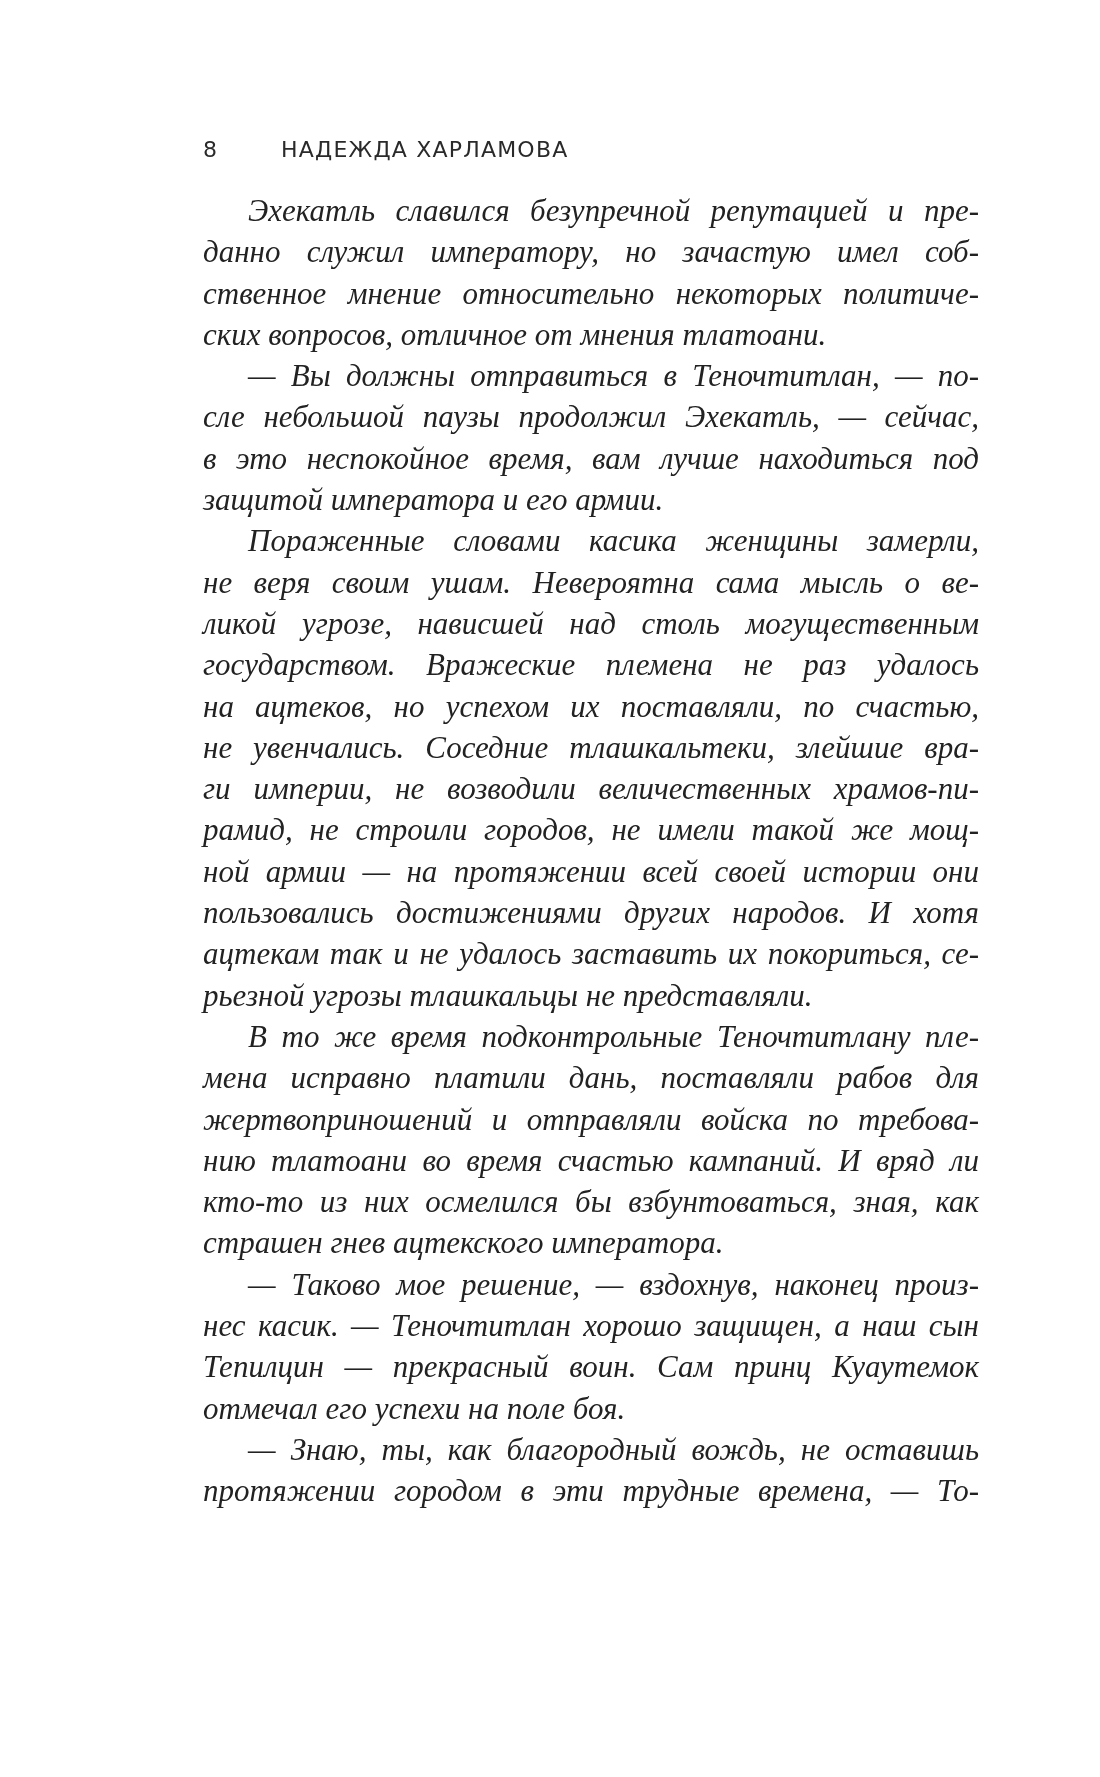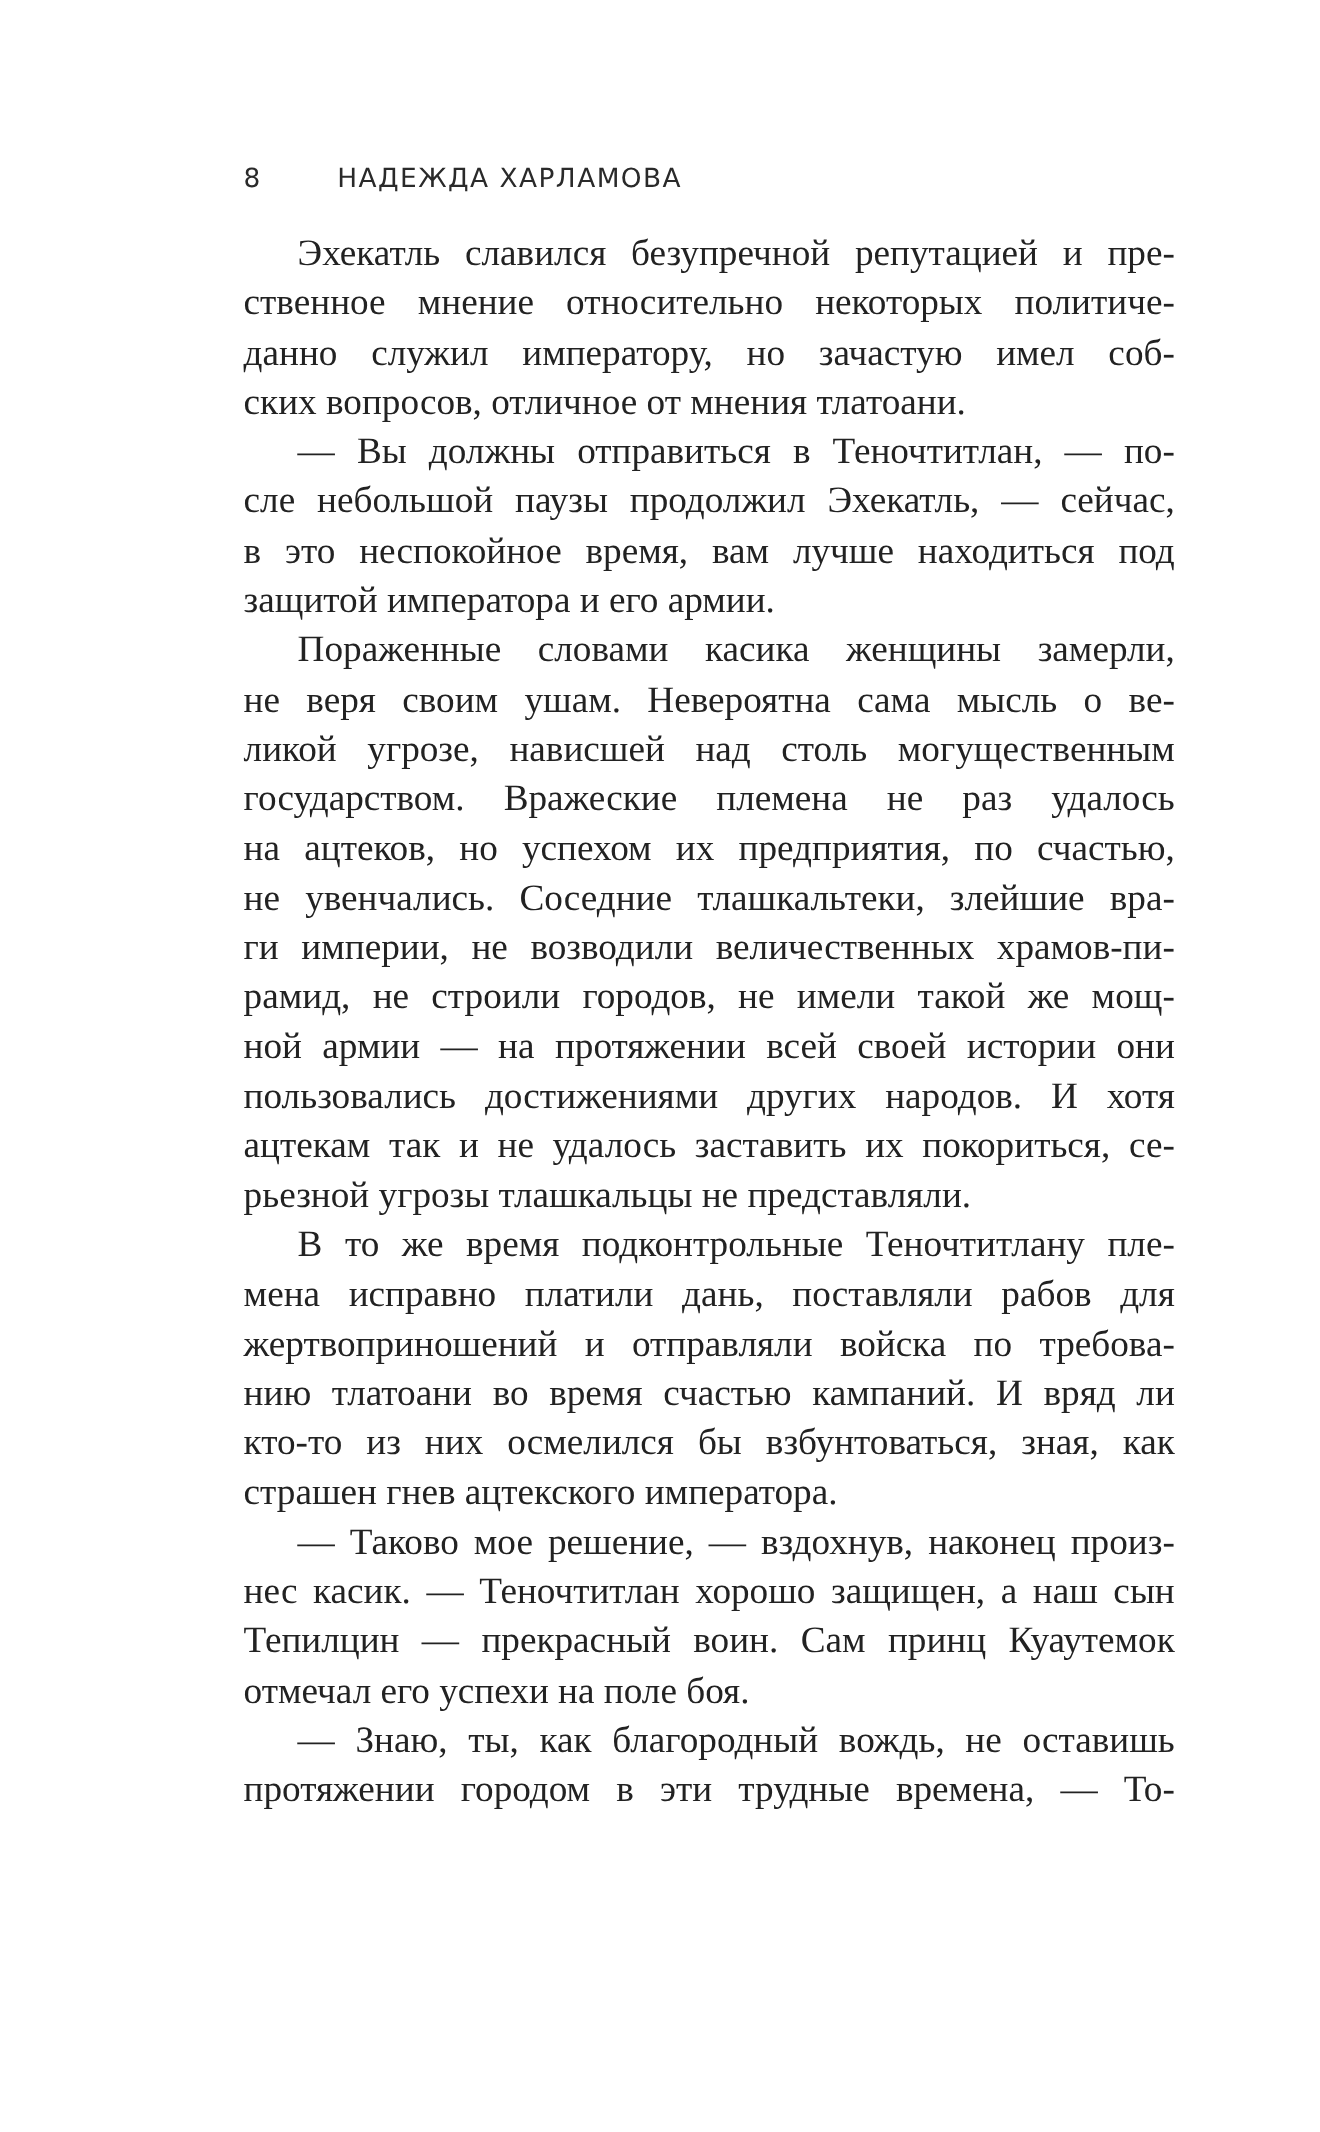--- a/index.html
+++ b/index.html
@@ -44,56 +44,57 @@
     font-size: 31px;
     line-height: 41.3px;
     color: #222222;
   }
   .line {
     display: block;
     height: 41.3px;
     white-space: nowrap;
     text-align: justify;
     text-align-last: justify;
+    font-style: italic;
   }
   .line.last {
     text-align-last: left;
   }
   .line.indent {
     padding-left: 45px;
   }
 </style>
 </head>
 <body>
 
 <div class="page">
   <div class="running-head">
     <span class="folio">8</span>
     <span class="author">НАДЕЖДА ХАРЛАМОВА</span>
   </div>
 
   <div class="book-text" id="book-text">
       <div class="paragraph">
         <span class="line indent">Эхекатль славился безупречной репутацией и пре-</span>
+        <span class="line">данно служил императору, но зачастую имел соб-</span>
         <span class="line">ственное мнение относительно некоторых политиче-</span>
-        <span class="line">данно служил императору, но зачастую имел соб-</span>
         <span class="line last">ских вопросов, отличное от мнения тлатоани.</span>
       </div>
       <div class="paragraph">
         <span class="line indent">— Вы должны отправиться в Теночтитлан, — по-</span>
         <span class="line">сле небольшой паузы продолжил Эхекатль, — сейчас,</span>
         <span class="line">в это неспокойное время, вам лучше находиться под</span>
         <span class="line last">защитой императора и его армии.</span>
       </div>
       <div class="paragraph">
         <span class="line indent">Пораженные словами касика женщины замерли,</span>
         <span class="line">не веря своим ушам. Невероятна сама мысль о ве-</span>
         <span class="line">ликой угрозе, нависшей над столь могущественным</span>
         <span class="line">государством. Вражеские племена не раз удалось</span>
-        <span class="line">на ацтеков, но успехом их предприятия, по счастью,</span>
+        <span class="line">на ацтеков, но успехом их поставляли, по счастью,</span>
         <span class="line">не увенчались. Соседние тлашкальтеки, злейшие вра-</span>
         <span class="line">ги империи, не возводили величественных храмов-пи-</span>
         <span class="line">рамид, не строили городов, не имели такой же мощ-</span>
         <span class="line">ной армии — на протяжении всей своей истории они</span>
         <span class="line">пользовались достижениями других народов. И хотя</span>
         <span class="line">ацтекам так и не удалось заставить их покориться, се-</span>
         <span class="line last">рьезной угрозы тлашкальцы не представляли.</span>
       </div>
       <div class="paragraph">
         <span class="line indent">В то же время подконтрольные Теночтитлану пле-</span>

